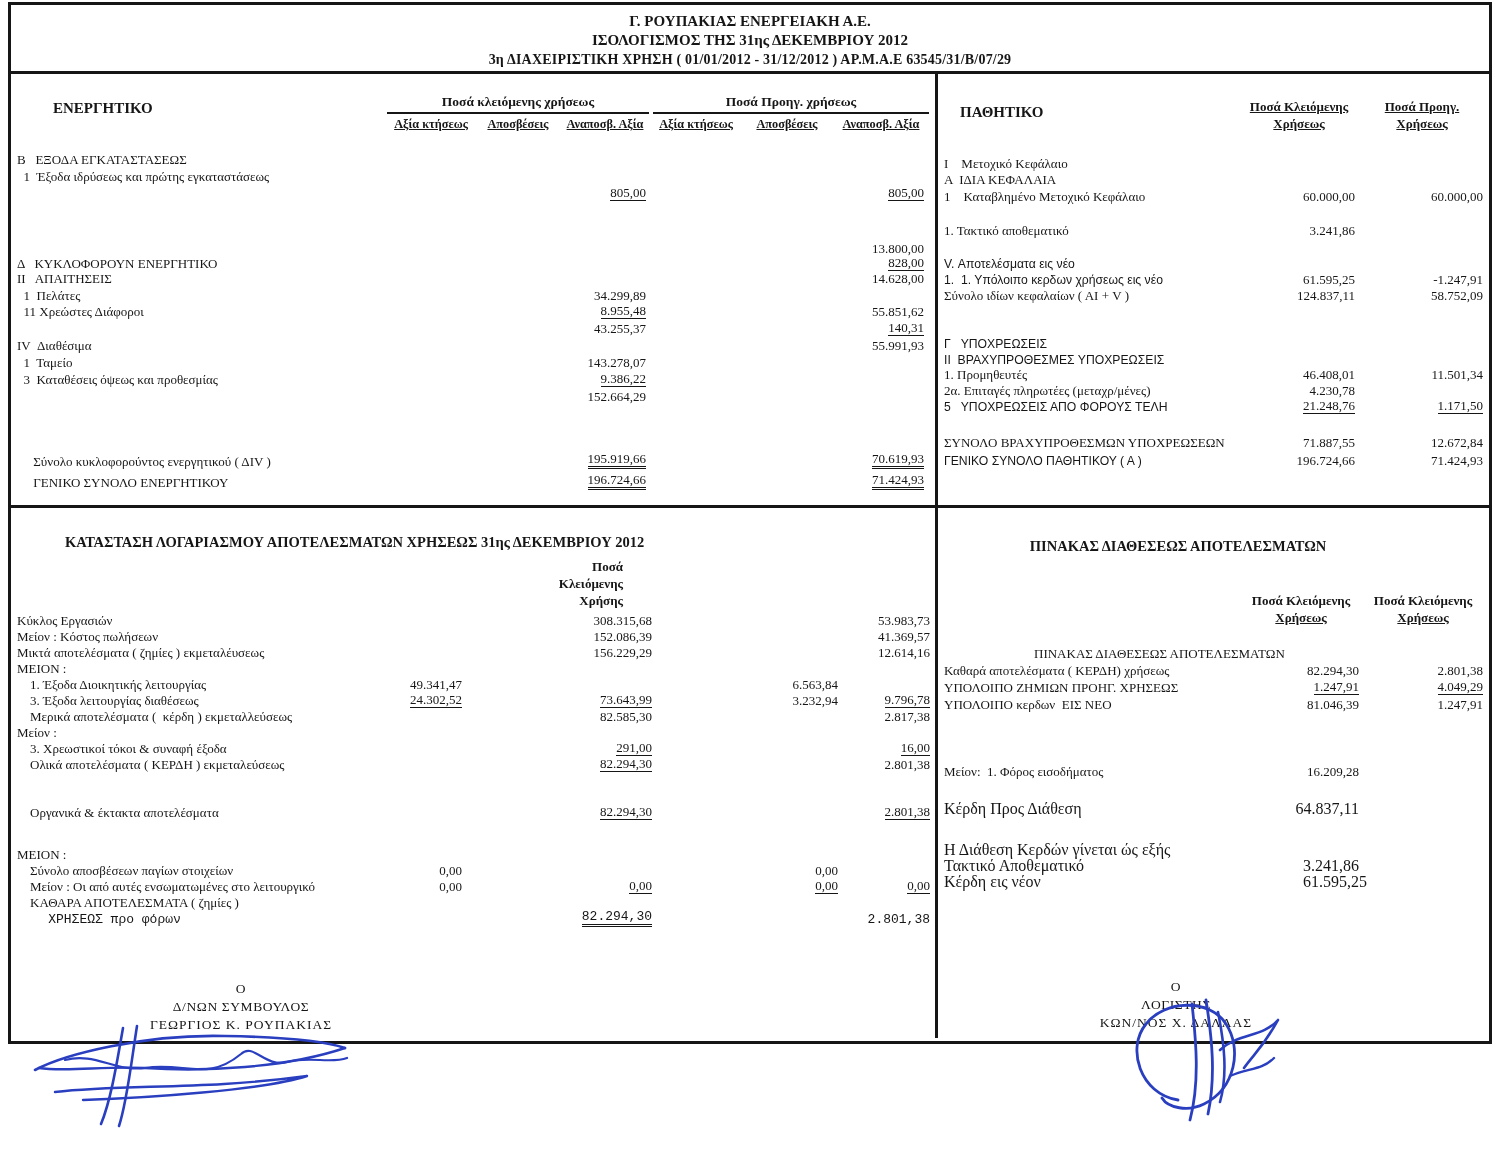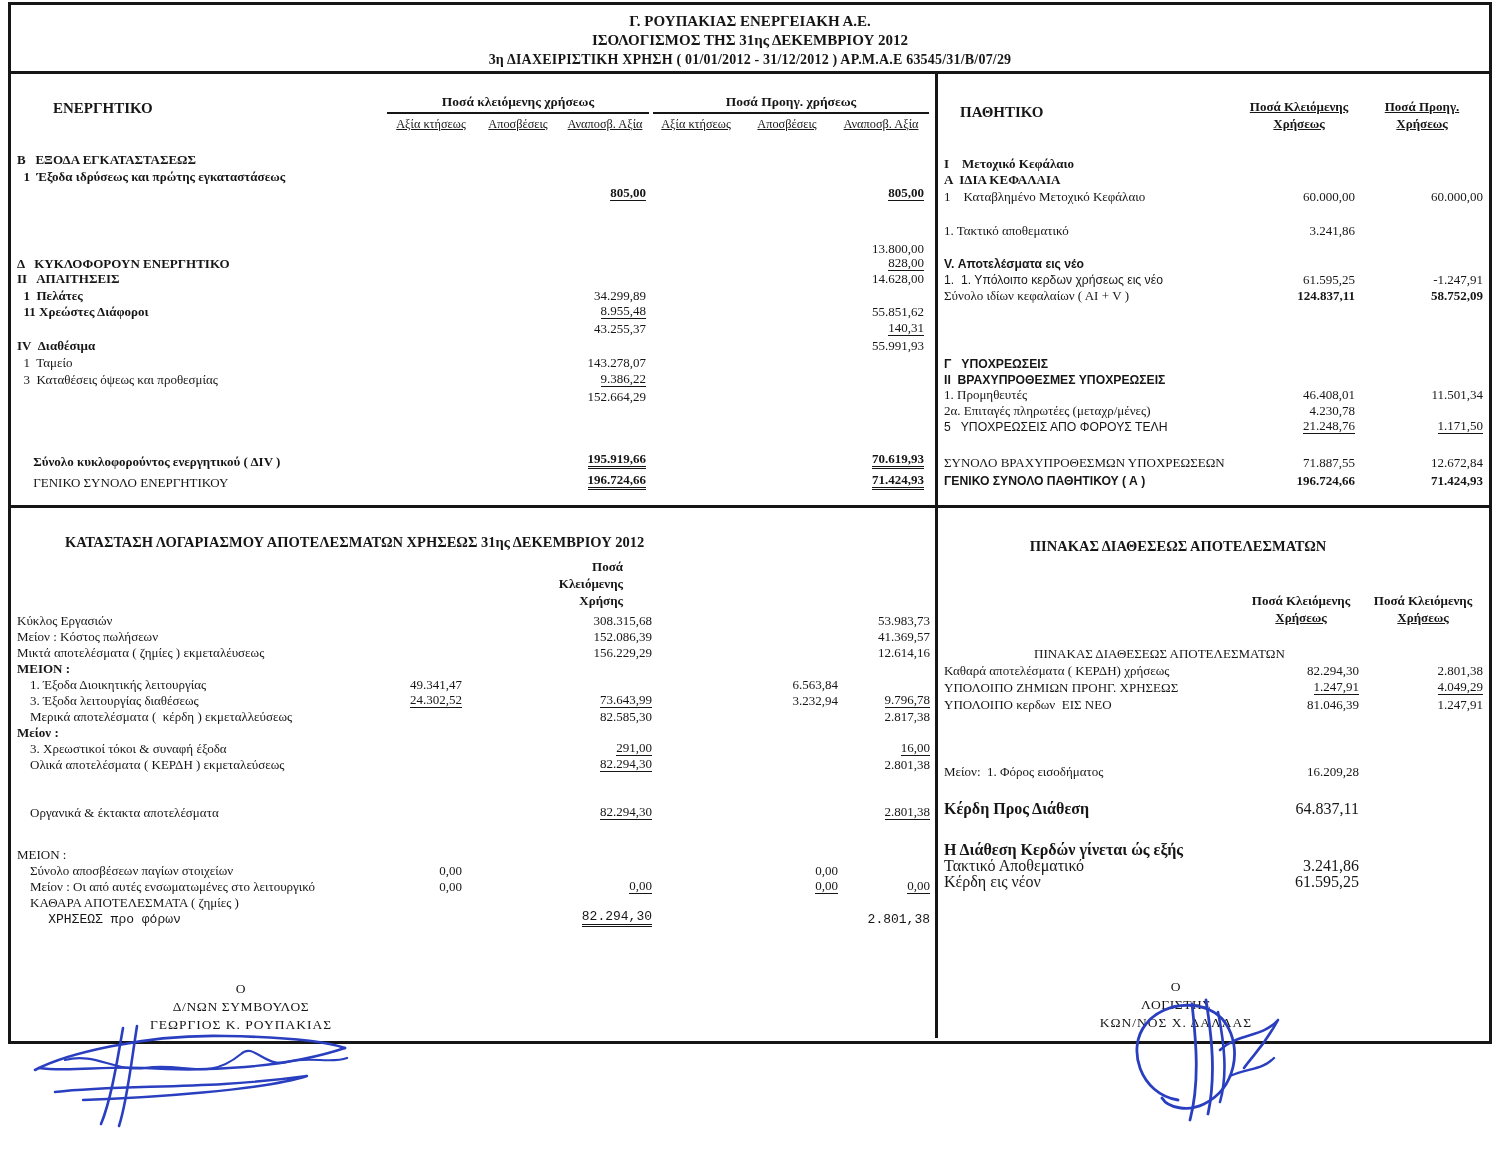--- a/index.html
+++ b/index.html
@@ -18,37 +18,37 @@
   .vdiv{position:absolute;left:924px;top:69px;width:3px;height:964px;background:var(--line);}
   .hdiv{position:absolute;left:0;top:500px;width:100%;height:3px;background:var(--line);}
   .q{position:absolute;}
   #assets{left:0;top:69px;width:924px;height:431px;}
   #liab{left:927px;top:69px;width:548px;height:431px;}
   #income{left:0;top:503px;width:924px;height:533px;}
   #dist{left:927px;top:503px;width:548px;height:533px;}
   
   .cap{position:absolute;font-weight:bold;font-size:15px;}
   .grp{position:absolute;top:20px;height:18px;font-weight:bold;font-size:13.5px;text-align:center;border-bottom:2px solid var(--line);}
-  .ash{position:absolute;top:43px;font-weight:normal;font-size:12.3px;text-align:center;text-decoration:underline;white-space:nowrap;}
+  .ash{position:absolute;top:43px;font-weight:bold;font-size:12.3px;text-align:center;text-decoration:underline;white-space:nowrap;}
   .colhead2{position:absolute;font-weight:bold;font-size:13px;line-height:17px;text-align:center;}
   .colhead2 .ul{text-decoration:underline;}
   .colhead3{position:absolute;font-weight:bold;font-size:13px;line-height:17px;text-align:right;}
   .sect-title{position:absolute;font-weight:bold;font-size:14.5px;white-space:nowrap;}
   
   .rows{position:absolute;left:0;right:0;}
   .trow{display:grid;align-items:end;height:16.5px;}
   #assets .trow{grid-template-columns:370px 88px 86px 88px 90px 92px 96px;padding-left:6px;}
   #liab   .trow{grid-template-columns:296px 118px 128px;padding-left:6px;}
   #income .trow{grid-template-columns:360px 88px 190px 186px 92px;padding-left:6px;}
   #dist   .trow{grid-template-columns:300px 118px 124px;padding-left:6px;}
   .cell{white-space:nowrap;font-size:13px;line-height:14px;text-align:right;padding-right:3px;overflow:visible;}
   .col-label{text-align:left;padding-right:0;}
   .val{display:inline-block;}
   .col-label .val{white-space:pre;}
-  .val.b{font-weight:bold;text-align:center;}
+  .val.b{font-weight:normal;text-align:center;}
   .val.u{border-bottom:1.4px solid var(--line);}
   .val.uu{border-bottom:3px double var(--line);}
   .val.sans{font-family:"Liberation Sans", sans-serif;font-size:12.2px;}
   .val.sm{font-size:16px;}
   .val.ctr{display:block;text-align:center;padding-left:90px;}
   
   .sig{position:absolute;text-align:center;font-size:13.5px;line-height:18px;letter-spacing:.6px;}
   .sig .nm{letter-spacing:1px;}
   .sigsvg{position:absolute;pointer-events:none;}
   .sigsvg path{fill:none;stroke:var(--ink);stroke-linecap:round;stroke-linejoin:round;}
@@ -289,21 +289,21 @@
           <div class="trow" style="height: 16px;">
             <div class="cell col-label"><span class="val">Σύνολο ιδίων κεφαλαίων ( ΑΙ + V )</span></div>
             <div class="cell col-v1"><span class="val b">124.837,11</span></div>
             <div class="cell col-v2"><span class="val b">58.752,09</span></div>
           </div>
           <div class="trow" style="height: 32px;">
             <div class="cell col-label"></div>
             <div class="cell col-v1"></div>
             <div class="cell col-v2"></div>
           </div>
-          <div class="trow" style="height: 16px; margin-top: 20px;">
+          <div class="trow" style="height: 16px;">
             <div class="cell col-label"><span class="val b sans">Γ   ΥΠΟΧΡΕΩΣΕΙΣ</span></div>
             <div class="cell col-v1"></div>
             <div class="cell col-v2"></div>
           </div>
           <div class="trow" style="height: 16px;">
             <div class="cell col-label"><span class="val b sans">ΙΙ  ΒΡΑΧΥΠΡΟΘΕΣΜΕΣ ΥΠΟΧΡΕΩΣΕΙΣ</span></div>
             <div class="cell col-v1"></div>
             <div class="cell col-v2"></div>
           </div>
           <div class="trow" style="height: 15.5px;">
@@ -537,21 +537,21 @@
           <div class="trow" style="height: 17px;">
             <div class="cell col-label"><span class="val b sm">Η Διάθεση Κερδών γίνεται ώς εξής</span></div>
             <div class="cell col-v1"></div>
             <div class="cell col-v2"></div>
           </div>
           <div class="trow" style="height: 16px;">
             <div class="cell col-label"><span class="val sm">Τακτικό Αποθεματικό</span></div>
             <div class="cell col-v1"><span class="val sm">3.241,86</span></div>
             <div class="cell col-v2"></div>
           </div>
-          <div class="trow" style="height: 16px;">
+          <div class="trow" style="height: 16px; gap: 8px;">
             <div class="cell col-label"><span class="val sm">Κέρδη εις νέον</span></div>
             <div class="cell col-v1"><span class="val sm">61.595,25</span></div>
             <div class="cell col-v2"></div>
           </div>
         </div>
     </div>
 
     <div class="sig" style="left:95px;top:975px;width:270px;">
       <div>Ο</div>
       <div>Δ/ΝΩΝ ΣΥΜΒΟΥΛΟΣ</div>

